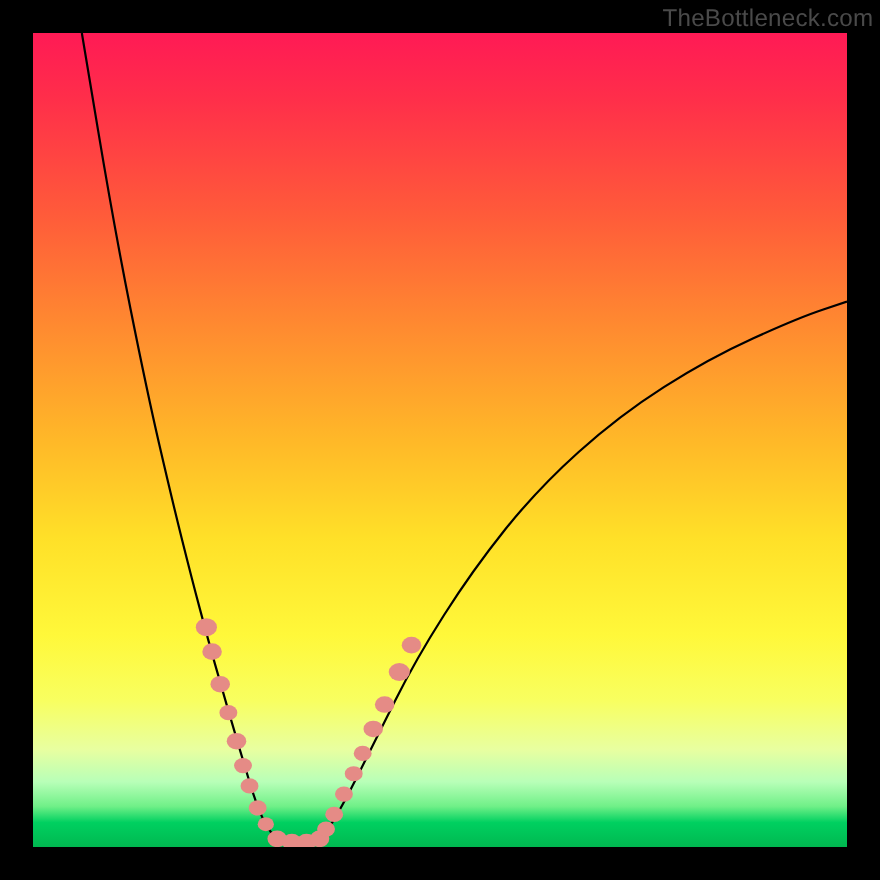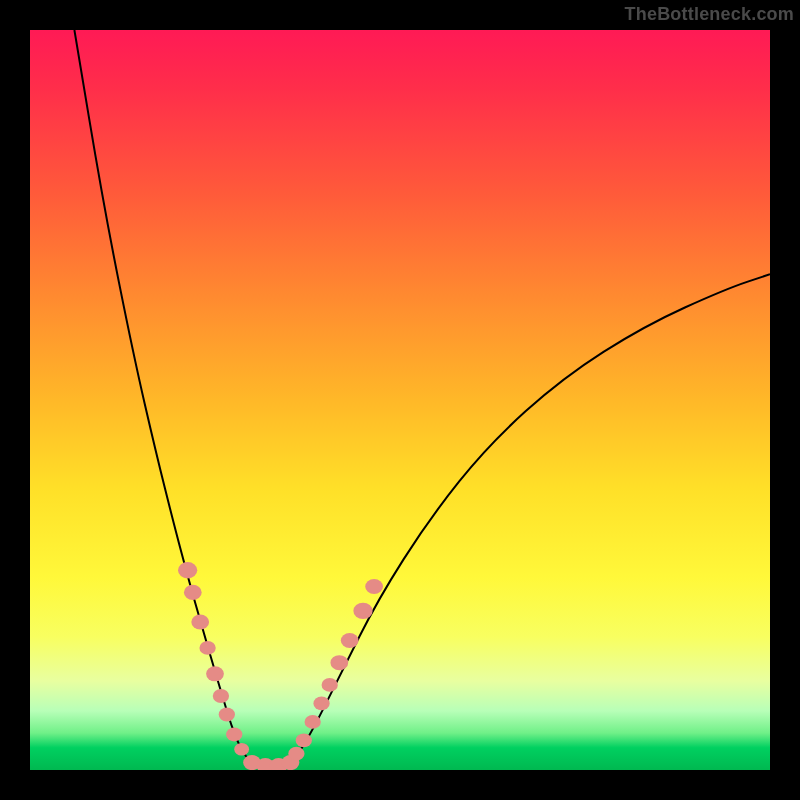--- a/index.html
+++ b/index.html
@@ -32,23 +32,22 @@
     }
     .overlay-svg {
       position: absolute;
       left: 0; top: 0;
       width: 100%; height: 100%;
     }
     .watermark {
       position: absolute;
       top: 4px; right: 6px;
       color: #4a4a4a;
-      font-size: 18px;
+      font-size: 22px;
       letter-spacing: 0.2px;
-      font-weight: bold;
     }
   </style>
 </head>
 <body>
 
 <div class="frame">
   <div class="gradient"></div>
   <svg class="overlay-svg" viewBox="0 0 740 740" preserveAspectRatio="none">
     <g id="curve-layer">
         <path d="M 44.40 0.00 Q 44.40 0.00 59.20 88.80 Q 74.00 177.60 88.80 251.60 Q 103.60 325.60 114.70 373.70 Q 125.80 421.80 135.05 458.80 Q 144.30 495.80 151.70 523.55 Q 159.10 551.30 165.39 573.50 Q 171.68 595.70 177.60 616.05 Q 183.52 636.40 187.96 651.20 Q 192.40 666.00 196.84 680.80 Q 201.28 695.60 205.72 706.70 Q 210.16 717.80 215.34 725.20 Q 220.52 732.60 220.52 732.60 Q 220.52 732.60 224.96 734.82 Q 229.40 737.04 234.95 737.78 Q 240.50 738.52 246.05 737.78 Q 251.60 737.04 257.15 734.82 Q 262.70 732.60 262.70 732.60 Q 262.70 732.60 271.95 717.80 Q 281.20 703.00 296.00 673.40 Q 310.80 643.80 329.30 606.80 Q 347.80 569.80 373.70 529.10 Q 399.60 488.40 429.20 451.40 Q 458.80 414.40 495.80 381.10 Q 532.80 347.80 573.50 321.90 Q 614.20 296.00 654.90 277.50 Q 695.60 259.00 717.80 251.60 L 740.00 244.20" fill="none" stroke="#000000" stroke-width="2"></path>

